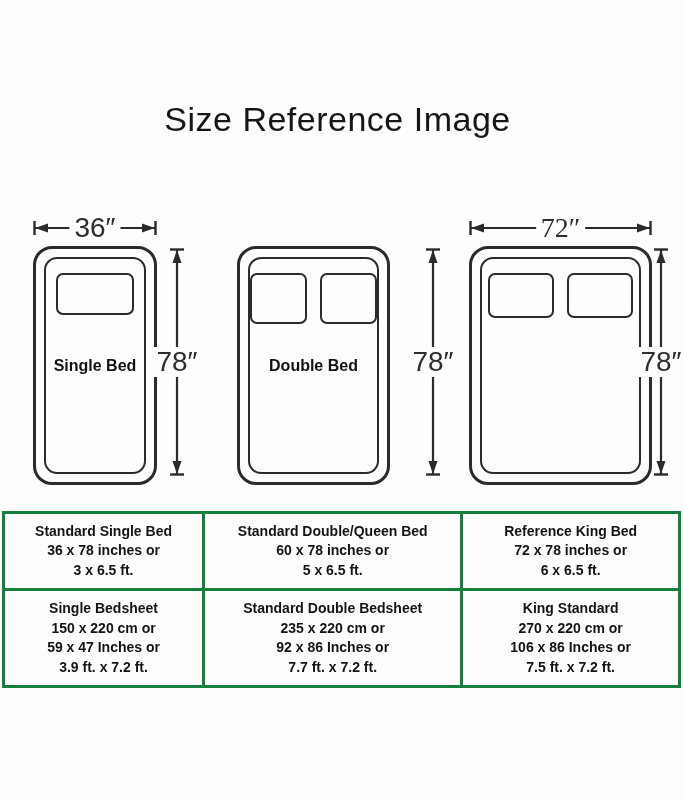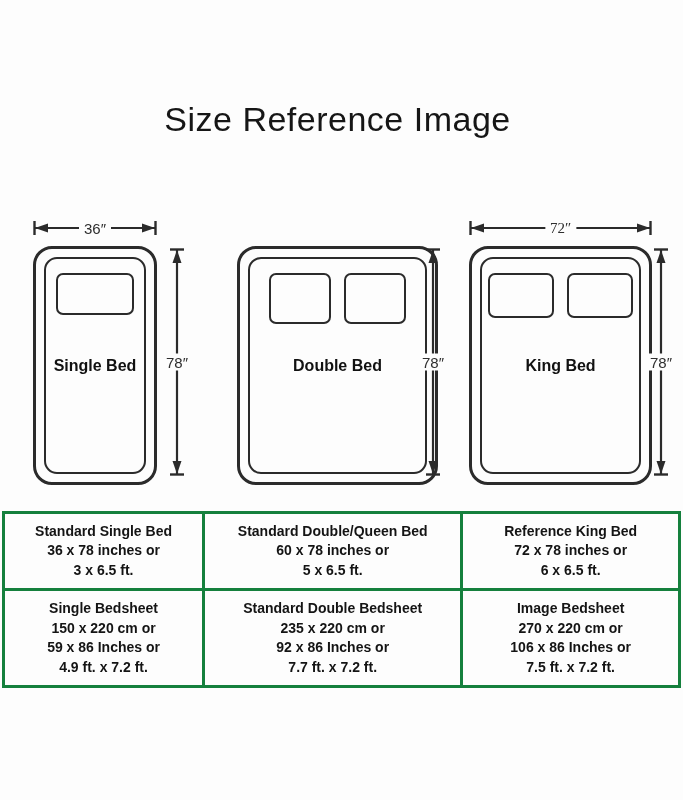--- a/index.html
+++ b/index.html
@@ -56,21 +56,21 @@
   }
   
   .dim { position: absolute; }
   .dim svg { display: block; }
   .dim-label {
     position: absolute;
     top: 50%; left: 50%;
     transform: translate(-50%, -50%);
     background: #fdfdfd;
     padding: 1px 5px;
-    font-size: 15px;
+    font-size: 28px;
     color: #2e2e2e;
     white-space: nowrap;
     line-height: 1;
   }
   
   .size-table {
     position: absolute;
     left: 2px; top: 511px;
     width: 679px;
     border-collapse: collapse;
@@ -120,21 +120,21 @@
       <line x1="1" y1="1.5" x2="15" y2="1.5" stroke="#2b2b2b" stroke-width="2.4"></line>
       <line x1="8" y1="2" x2="8" y2="226" stroke="#2b2b2b" stroke-width="2.2"></line>
       <polygon points="8,2 3.5,15 12.5,15" fill="#2b2b2b"></polygon>
       <polygon points="8,226 3.5,213 12.5,213" fill="#2b2b2b"></polygon>
       <line x1="1" y1="226.5" x2="15" y2="226.5" stroke="#2b2b2b" stroke-width="2.4"></line>
     </svg>
     <span class="dim-label">78″</span>
   </div>
 
 
-  <div class="bed" style="left:237px; top:246px; width:201px; height:239px;">
+  <div class="bed" style="left:237px; top:246px; width:153px; height:239px;">
     <div class="mattress">
       <div class="pillow-row">
         <div class="pillow" style="width:62px; height:51px;"></div>
         <div class="pillow" style="width:62px; height:51px;"></div>
       </div>
     </div>
     <div class="bed-label">Double Bed</div>
   </div>
 
   <div class="dim" style="left:425px; top:248px; width:16px; height:228px;">
@@ -159,21 +159,20 @@
     <span class="dim-label">72″</span>
   </div>
 
   <div class="bed" style="left:469px; top:246px; width:183px; height:239px;">
     <div class="mattress">
       <div class="pillow-row">
         <div class="pillow" style="width:66px; height:45px;"></div>
         <div class="pillow" style="width:66px; height:45px;"></div>
       </div>
     </div>
-    <div class="bed-label">King Bed</div>
   </div>
 
   <div class="dim" style="left:653px; top:248px; width:16px; height:228px;">
     <svg width="16" height="228" viewBox="0 0 16 228">
       <line x1="1" y1="1.5" x2="15" y2="1.5" stroke="#2b2b2b" stroke-width="2.4"></line>
       <line x1="8" y1="2" x2="8" y2="226" stroke="#2b2b2b" stroke-width="2.2"></line>
       <polygon points="8,2 3.5,15 12.5,15" fill="#2b2b2b"></polygon>
       <polygon points="8,226 3.5,213 12.5,213" fill="#2b2b2b"></polygon>
       <line x1="1" y1="226.5" x2="15" y2="226.5" stroke="#2b2b2b" stroke-width="2.4"></line>
     </svg>
@@ -201,31 +200,31 @@
       <td>
         <div>Reference King Bed</div>
         <div>72 x 78 inches or</div>
         <div>6 x 6.5 ft.</div>
       </td>
     </tr>
     <tr class="row-sheets">
       <td>
         <div>Single Bedsheet</div>
         <div>150 x 220 cm or</div>
-        <div>59 x 86 Inches or</div>
-        <div>4.9 ft. x 7.2 ft.</div>
+        <div>59 x 47 Inches or</div>
+        <div>3.9 ft. x 7.2 ft.</div>
       </td>
       <td>
         <div>Standard Double Bedsheet</div>
         <div>235 x 220 cm or</div>
         <div>92 x 86 Inches or</div>
         <div>7.7 ft. x 7.2 ft.</div>
       </td>
       <td>
-        <div>Image Bedsheet</div>
+        <div>King Standard</div>
         <div>270 x 220 cm or</div>
         <div>106 x 86 Inches or</div>
         <div>7.5 ft. x 7.2 ft.</div>
       </td>
     </tr>
   </tbody>
     </table>
 
 </div>
 

